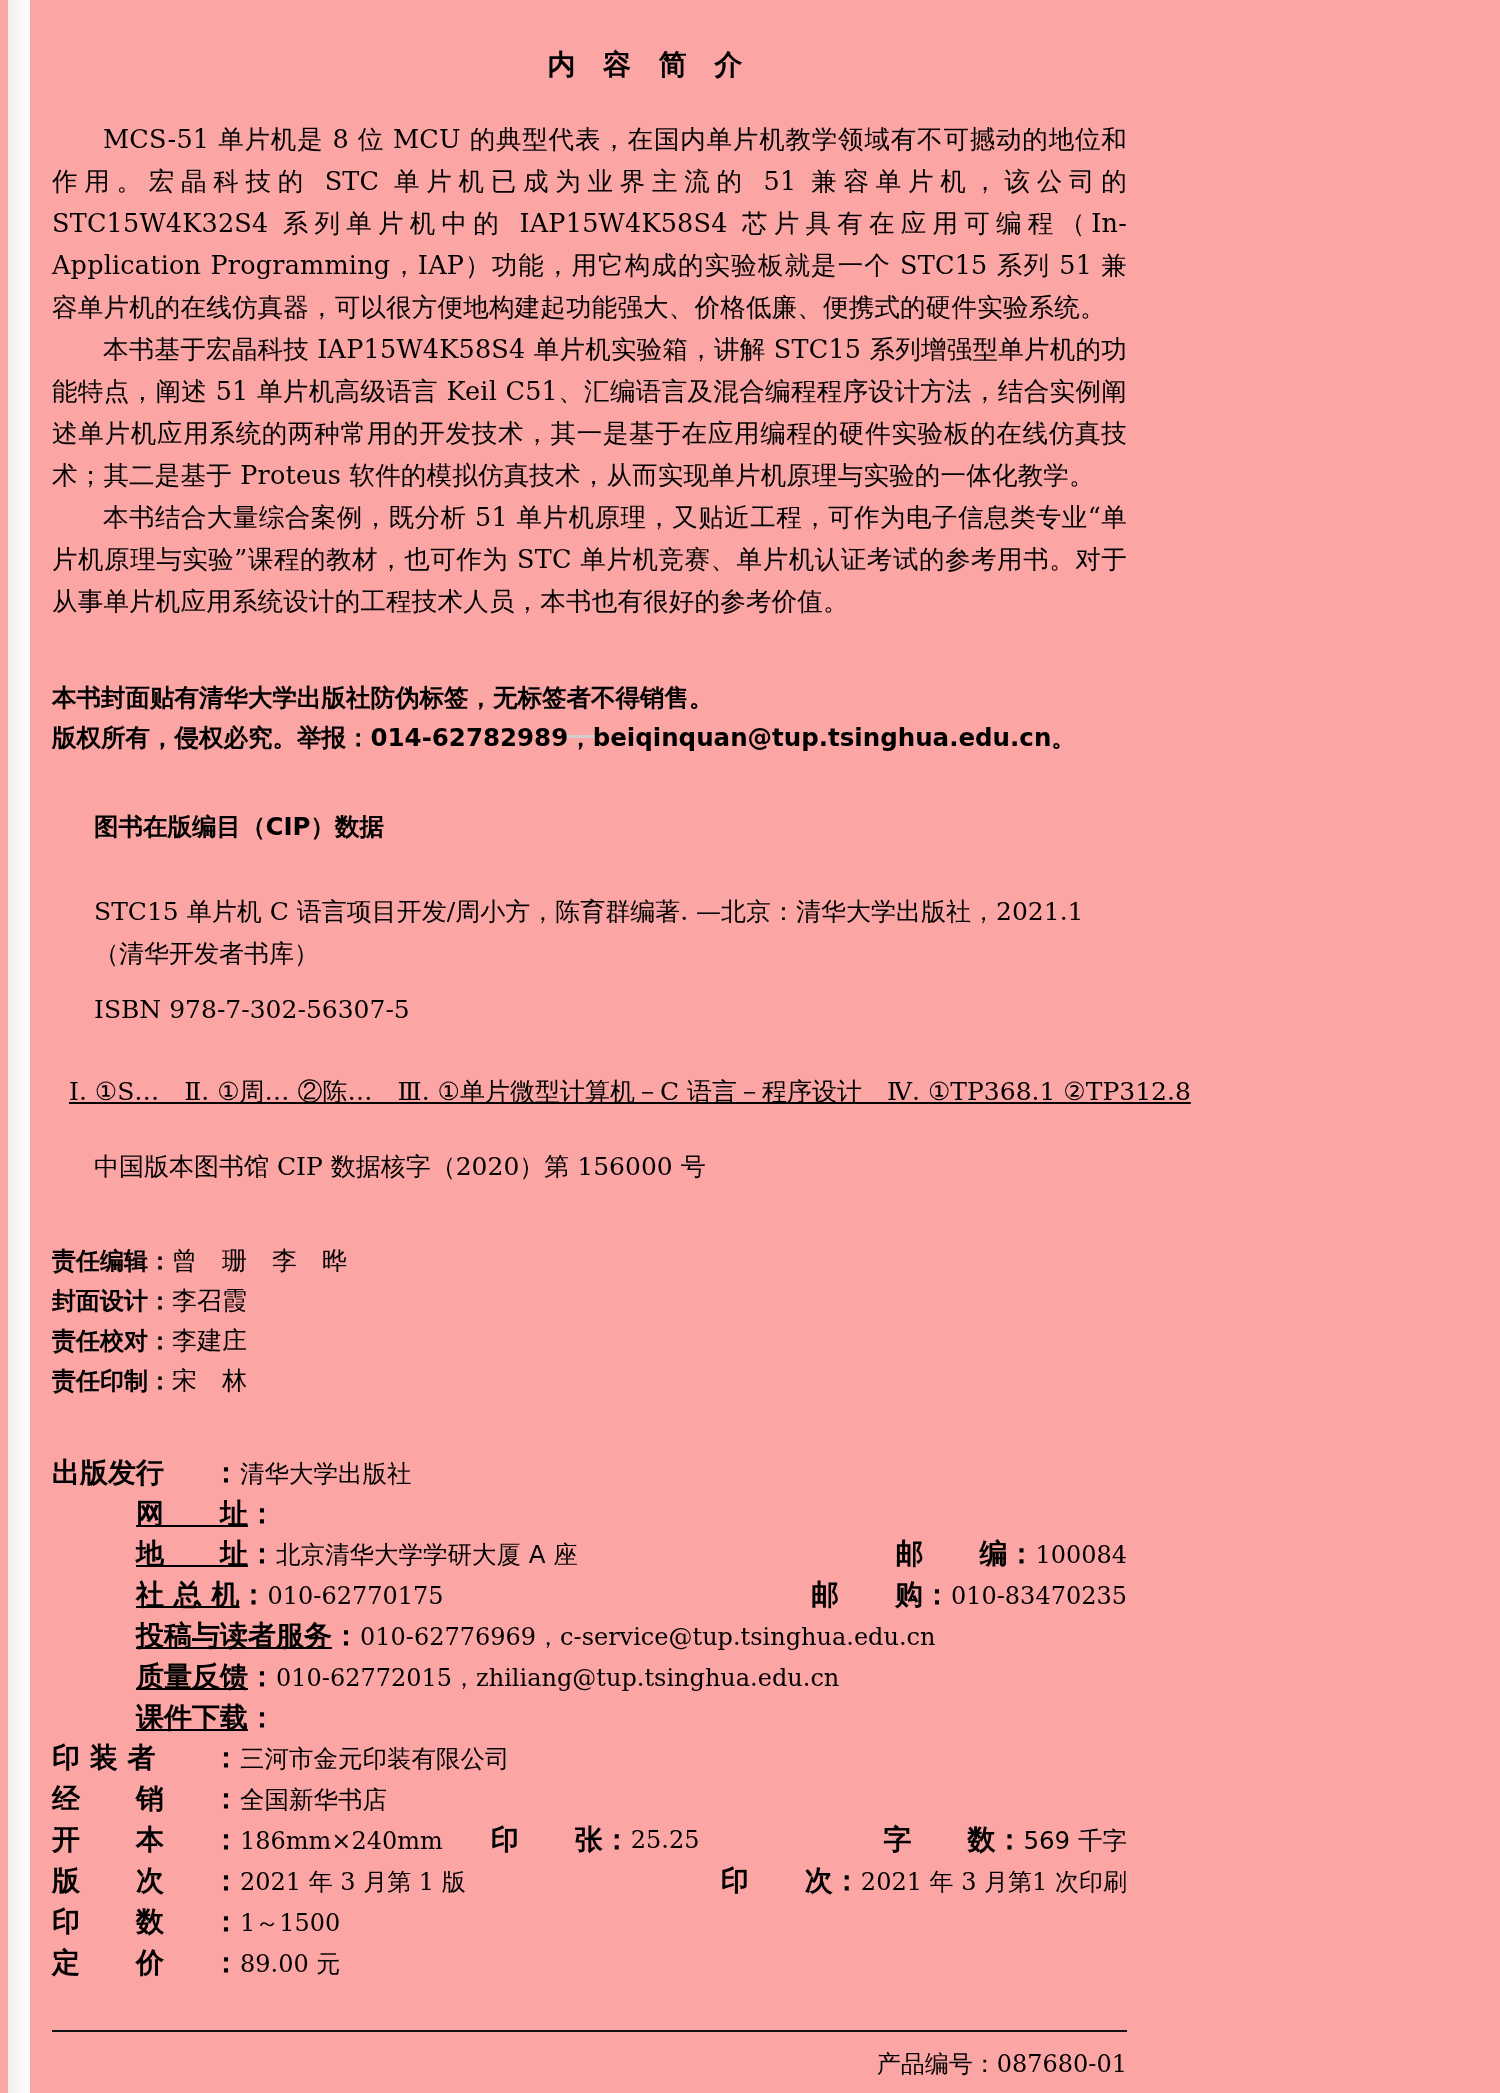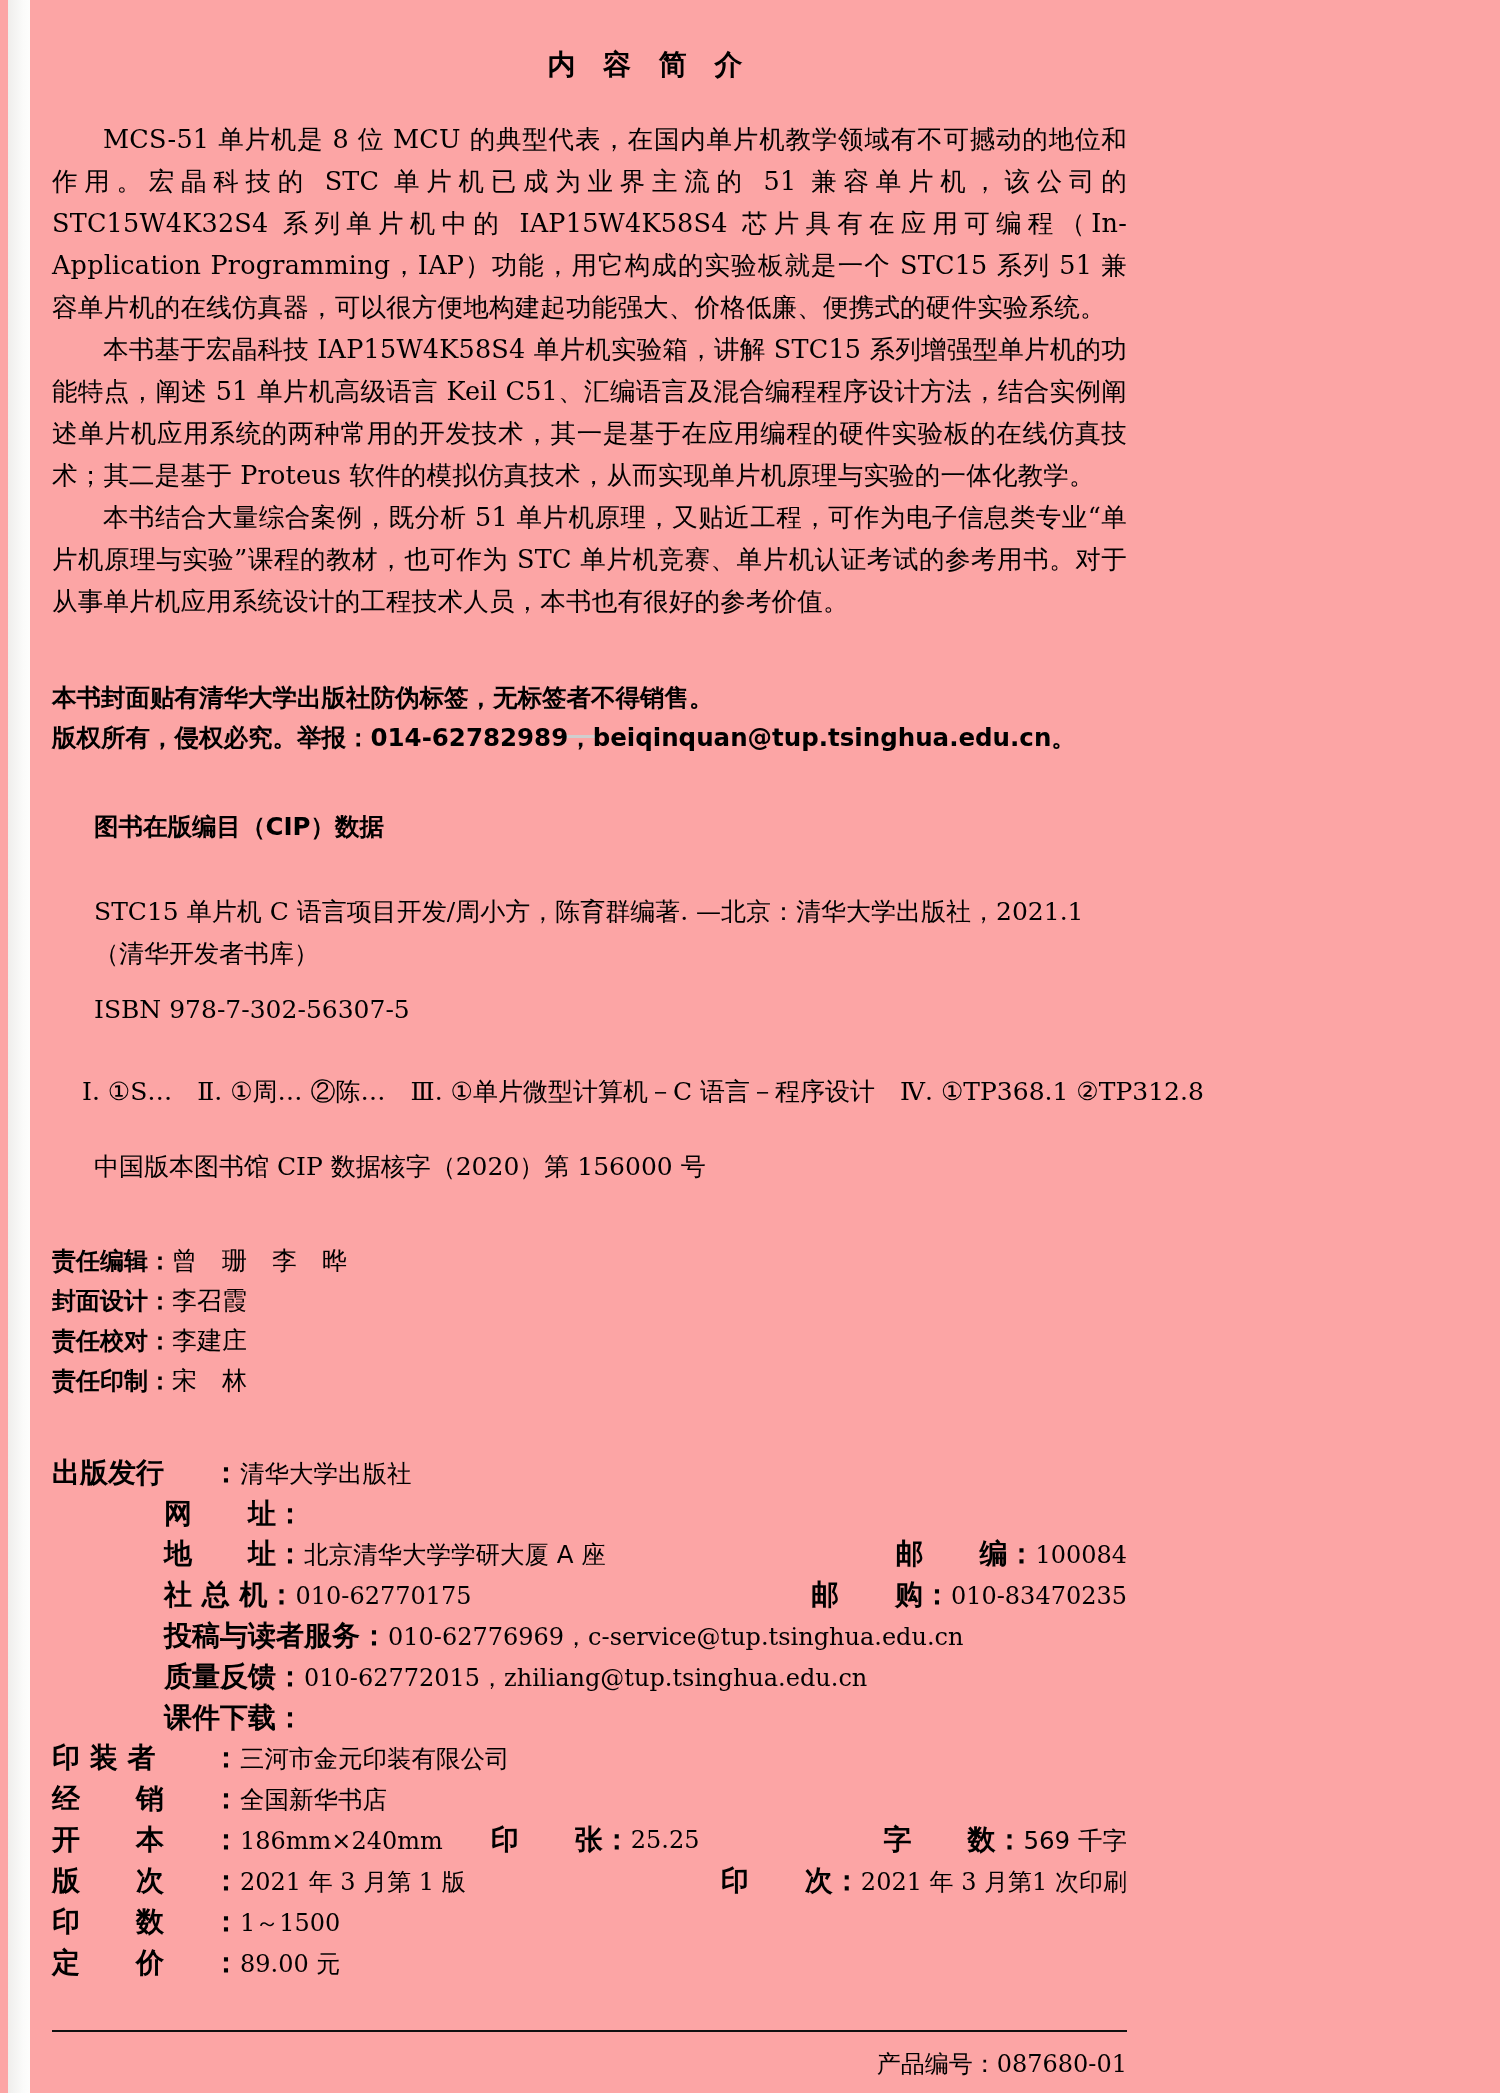--- a/index.html
+++ b/index.html
@@ -83,24 +83,25 @@
     margin-left: 42px;
     font-family: "DejaVu Serif", "Liberation Serif", serif;
     font-size: 25px;
     line-height: 42px;
   }
   .cip-body .ln { white-space: nowrap; }
   .cip-gap-sm { height: 14px; }
 
   .cip-class {
     margin-top: 44px;
-    margin-left: 30px;
+    margin-left: 17px;
     font-family: "DejaVu Serif", "Liberation Serif", serif;
     font-size: 25px;
     white-space: nowrap;
+    text-decoration: underline;
   }
   .cip-cipnum {
     margin-top: 42px;
     margin-left: 42px;
     font-family: "DejaVu Serif", "Liberation Serif", serif;
     font-size: 25px;
     white-space: nowrap;
   }
 
   .staff-block {
@@ -129,21 +130,22 @@
     white-space: nowrap;
   }
   .imp-label {
     font-family: "DejaVu Sans", "Liberation Sans", sans-serif;
     font-weight: 700;
     font-size: 28px;
     flex: none;
   }
   .imp-label.w-pub { width: 160px; }
   .imp-label.ind {
-    margin-left: 112px;
+    margin-left: 84px;
+    text-decoration: underline;
   }
   .imp-val {
     font-family: "DejaVu Serif", "Liberation Serif", serif;
     font-weight: 400;
     font-size: 24px;
   }
   .imp-val.cjk {
     font-family: "DejaVu Sans", "Liberation Sans", sans-serif;
     font-weight: 400;
     font-size: 24.5px;

